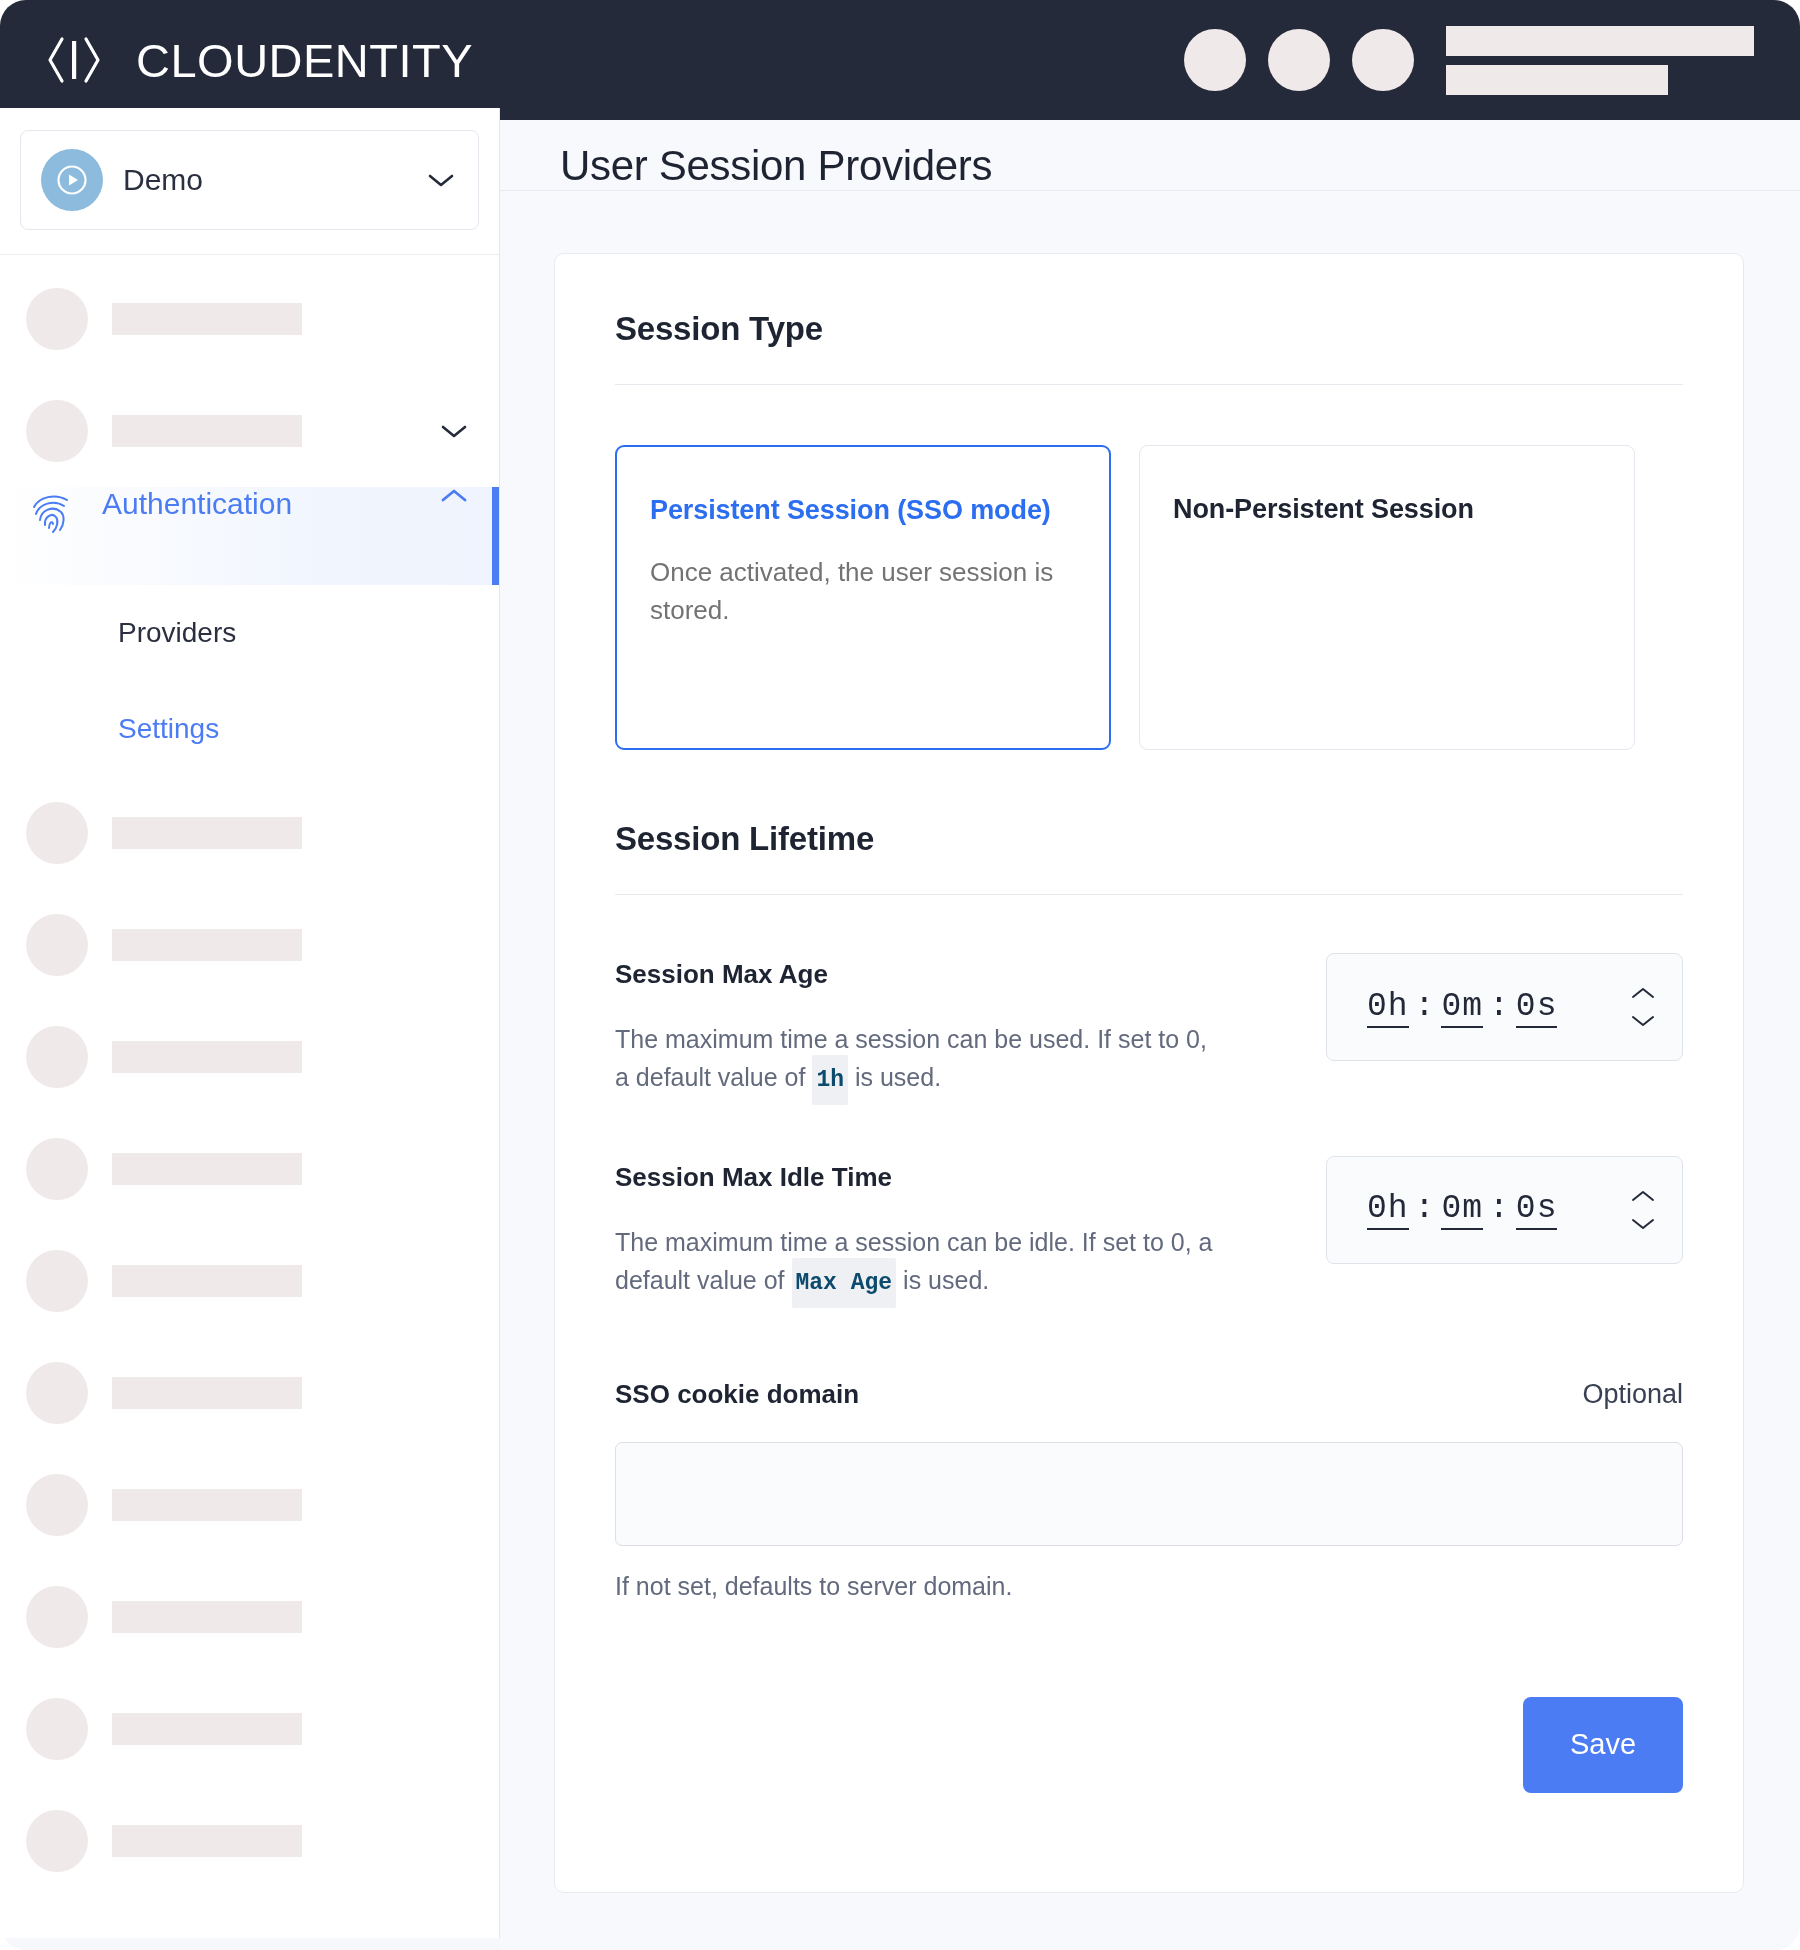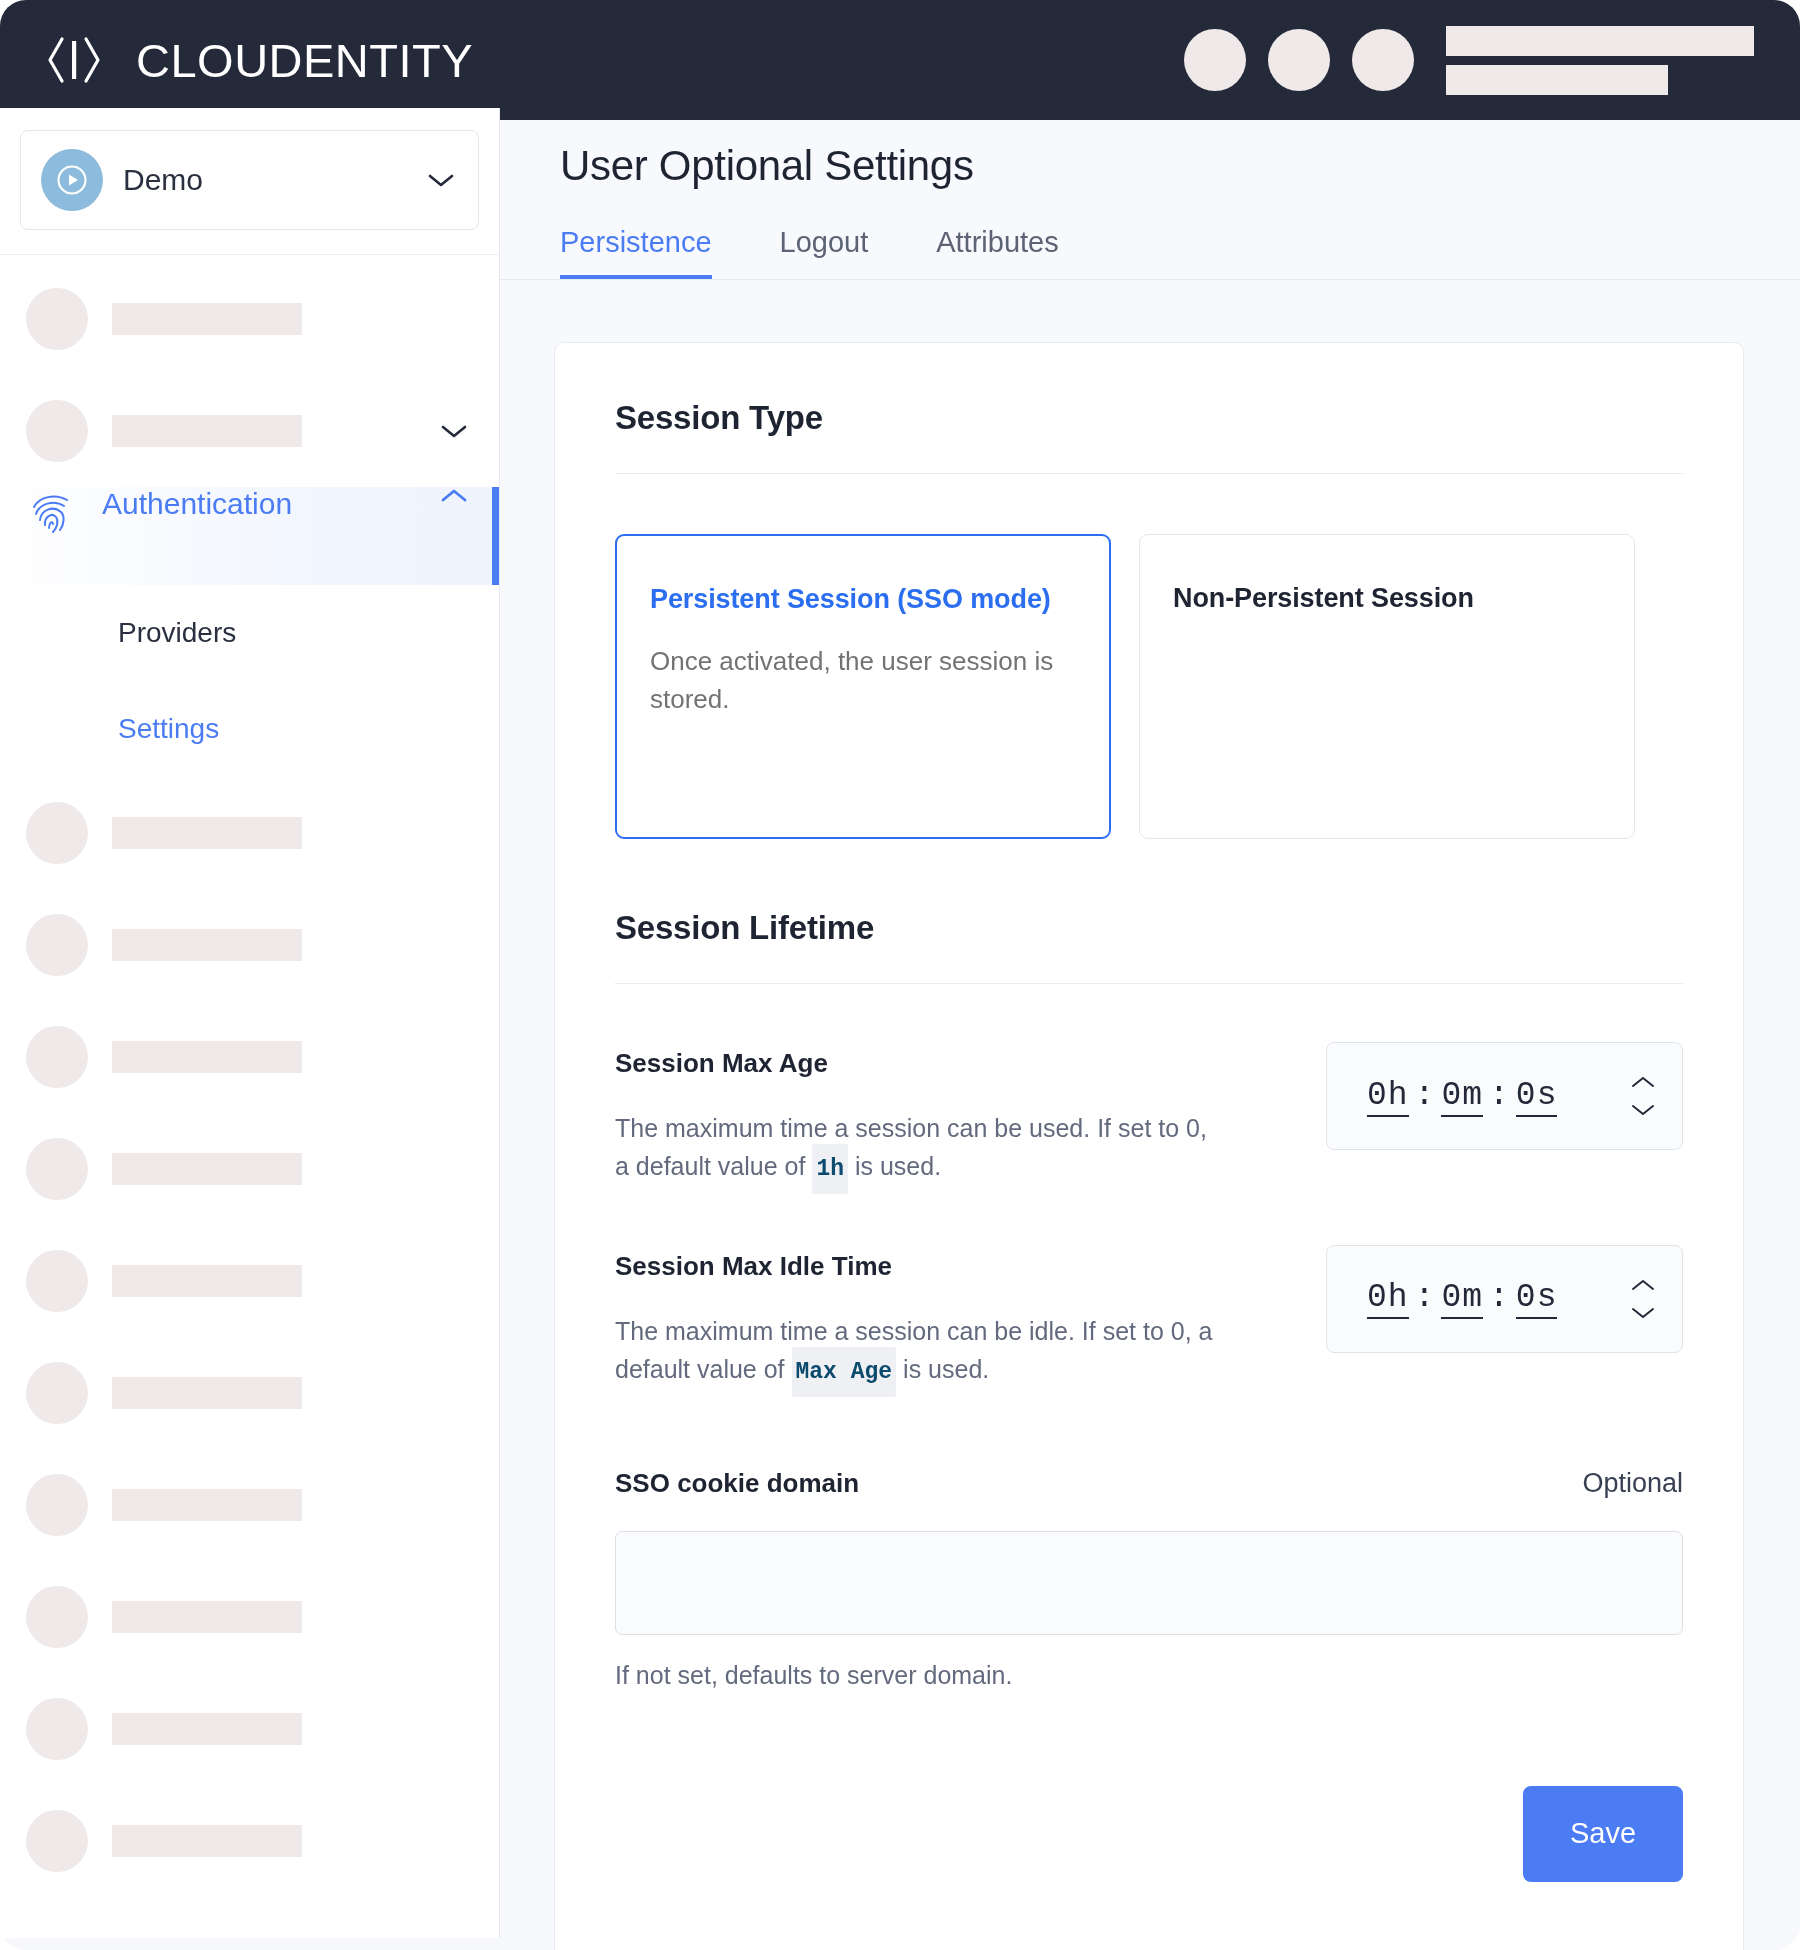--- a/index.html
+++ b/index.html
@@ -487,26 +487,21 @@
         <div class="skel-circle"></div>
         <div class="skel-bar" style="width:190px"></div>
       </div>
 
     </div>
   </div>
 
   <div class="main">
 
     <div class="main-head">
-      <div class="page-title">User Optional Settings</div>
-      <div class="tabs">
-        <div class="tab active">Persistence</div>
-        <div class="tab">Logout</div>
-        <div class="tab">Attributes</div>
-      </div>
+      <div class="page-title">User Session Providers</div>
     </div>
 
     <div class="panel">
 
       <div class="section-title">Session Type</div>
       <div class="rule"></div>
 
       <div class="type-cards">
         <div class="type-card selected">
           <div class="type-card-title">Persistent Session (SSO mode)</div>

